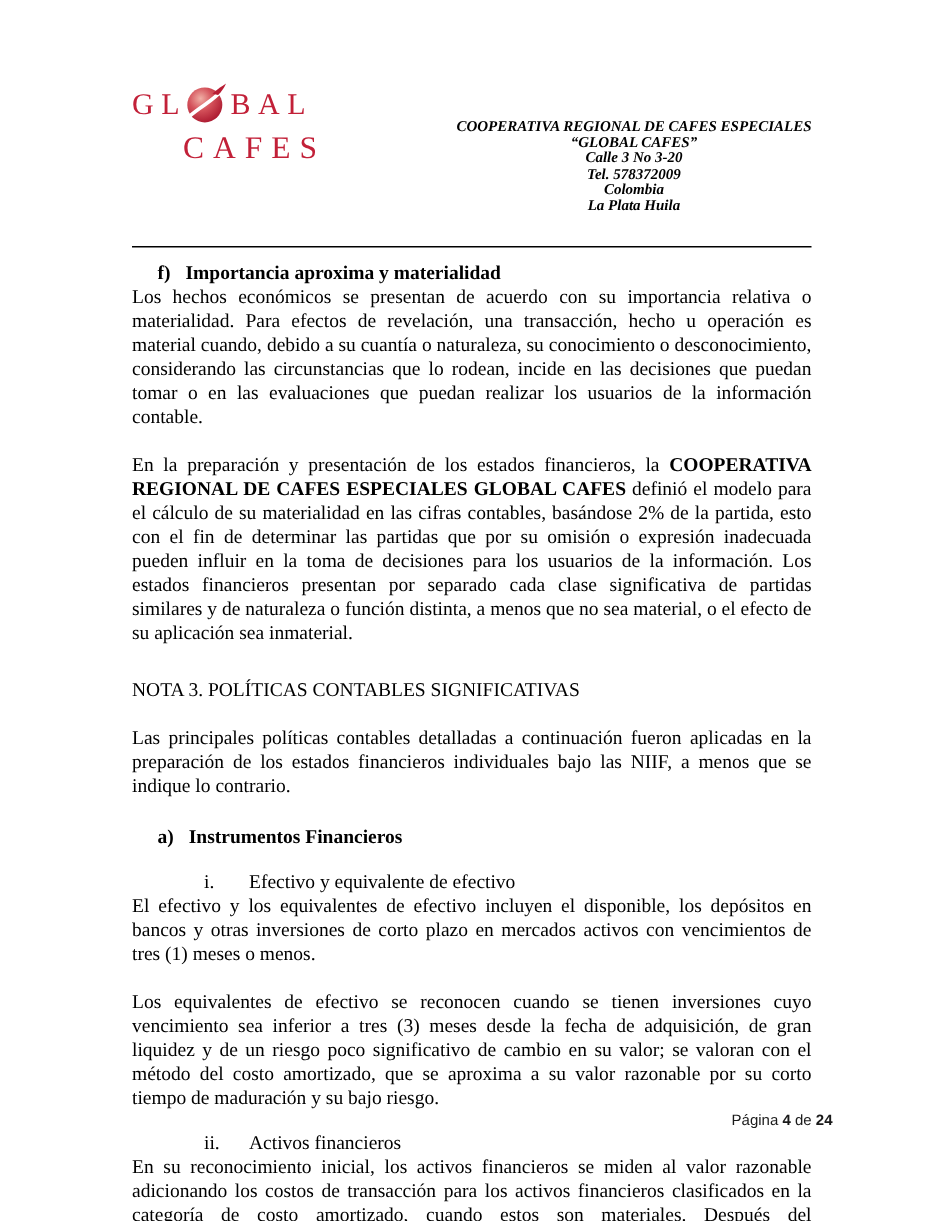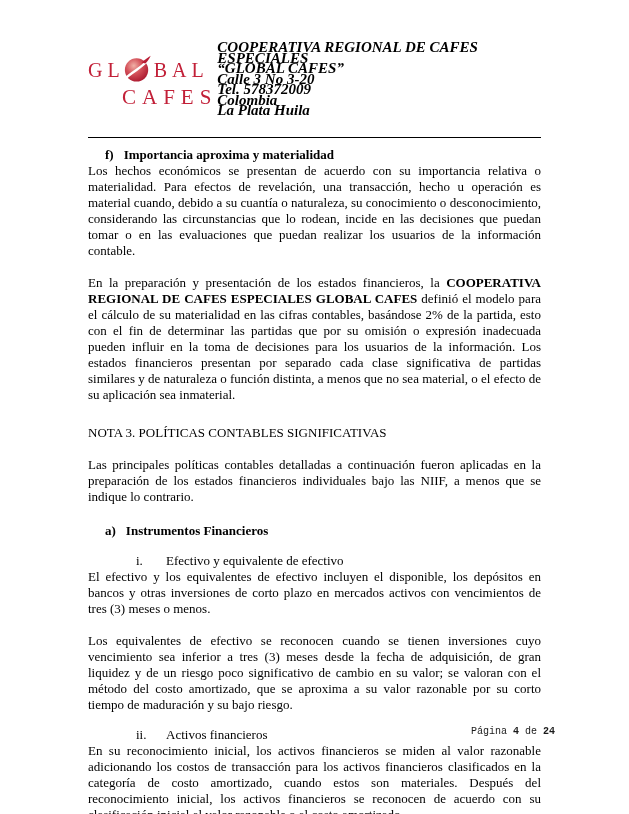--- a/index.html
+++ b/index.html
@@ -35,26 +35,27 @@
   .logo-bean { margin: 0 3px 0 -2px; transform: translateY(1px); }
   .logo-line2 {
     font-size: 21px;
     letter-spacing: 6px;
     color: #C22038;
     line-height: 1;
     margin-top: 2px;
     margin-left: 34px;
   }
   .address {
-    text-align: left;
+    text-align: center;
     font-style: italic;
     font-weight: bold;
-    font-size: 15px;
+    font-size: 10px;
     line-height: 10.5px;
     padding-top: 2px;
+    margin-top: 38px;
   }
 
   
   .rule {
     border: none;
     border-top: 1.6px solid #000;
     margin: 21px 0 0 0;
   }
 
   
@@ -76,23 +77,23 @@
     width: 30px;
   }
   .nota-heading {
     margin-top: 22px;
     font-weight: normal;
   }
 
   
   .footer {
     position: absolute;
-    top: 726px;
+    top: 742px;
     right: 74px;
-    font-family: Liberation Mono, monospace;
+    font-family: Liberation Sans, sans-serif;
     font-size: 10px;
     color: #1a1a1a;
   }
   .footer b { font-weight: bold; }
 </style>
 </head>
 <body>
 
 <div class="page">
   <div class="content">
@@ -144,21 +145,21 @@
       <div class="nota-heading">NOTA 3. POLÍTICAS CONTABLES SIGNIFICATIVAS</div>
       <p>Las principales políticas contables detalladas a continuación fueron aplicadas en la preparación de los estados financieros individuales bajo las NIIF, a menos que se indique lo contrario.</p>
 
       <div class="heading-lettered" style="margin-top:18px;">
         <span class="marker">a)</span><span>Instrumentos Financieros</span>
       </div>
 
       <div class="heading-roman">
         <span class="marker">i.</span><span>Efectivo y equivalente de efectivo</span>
       </div>
-      <p class="tight">El efectivo y los equivalentes de efectivo incluyen el disponible, los depósitos en bancos y otras inversiones de corto plazo en mercados activos con vencimientos de tres (3) meses o menos.</p>
+      <p class="tight">El efectivo y los equivalentes de efectivo incluyen el disponible, los depósitos en bancos y otras inversiones de corto plazo en mercados activos con vencimientos de tres (1) meses o menos.</p>
       <p>Los equivalentes de efectivo se reconocen cuando se tienen inversiones cuyo vencimiento sea inferior a tres (3) meses desde la fecha de adquisición, de gran liquidez y de un riesgo poco significativo de cambio en su valor; se valoran con el método del costo amortizado, que se aproxima a su valor razonable por su corto tiempo de maduración y su bajo riesgo.</p>
 
       <div class="heading-roman" style="">
         <span class="marker">ii.</span><span>Activos financieros</span>
       </div>
       <p class="tight">En su reconocimiento inicial, los activos financieros se miden al valor razonable adicionando los costos de transacción para los activos financieros clasificados en la categoría de costo amortizado, cuando estos son materiales. Después del reconocimiento inicial, los activos financieros se reconocen de acuerdo con su clasificación inicial al valor razonable o al costo amortizado.</p>
 
     </div>
   </div>
 

